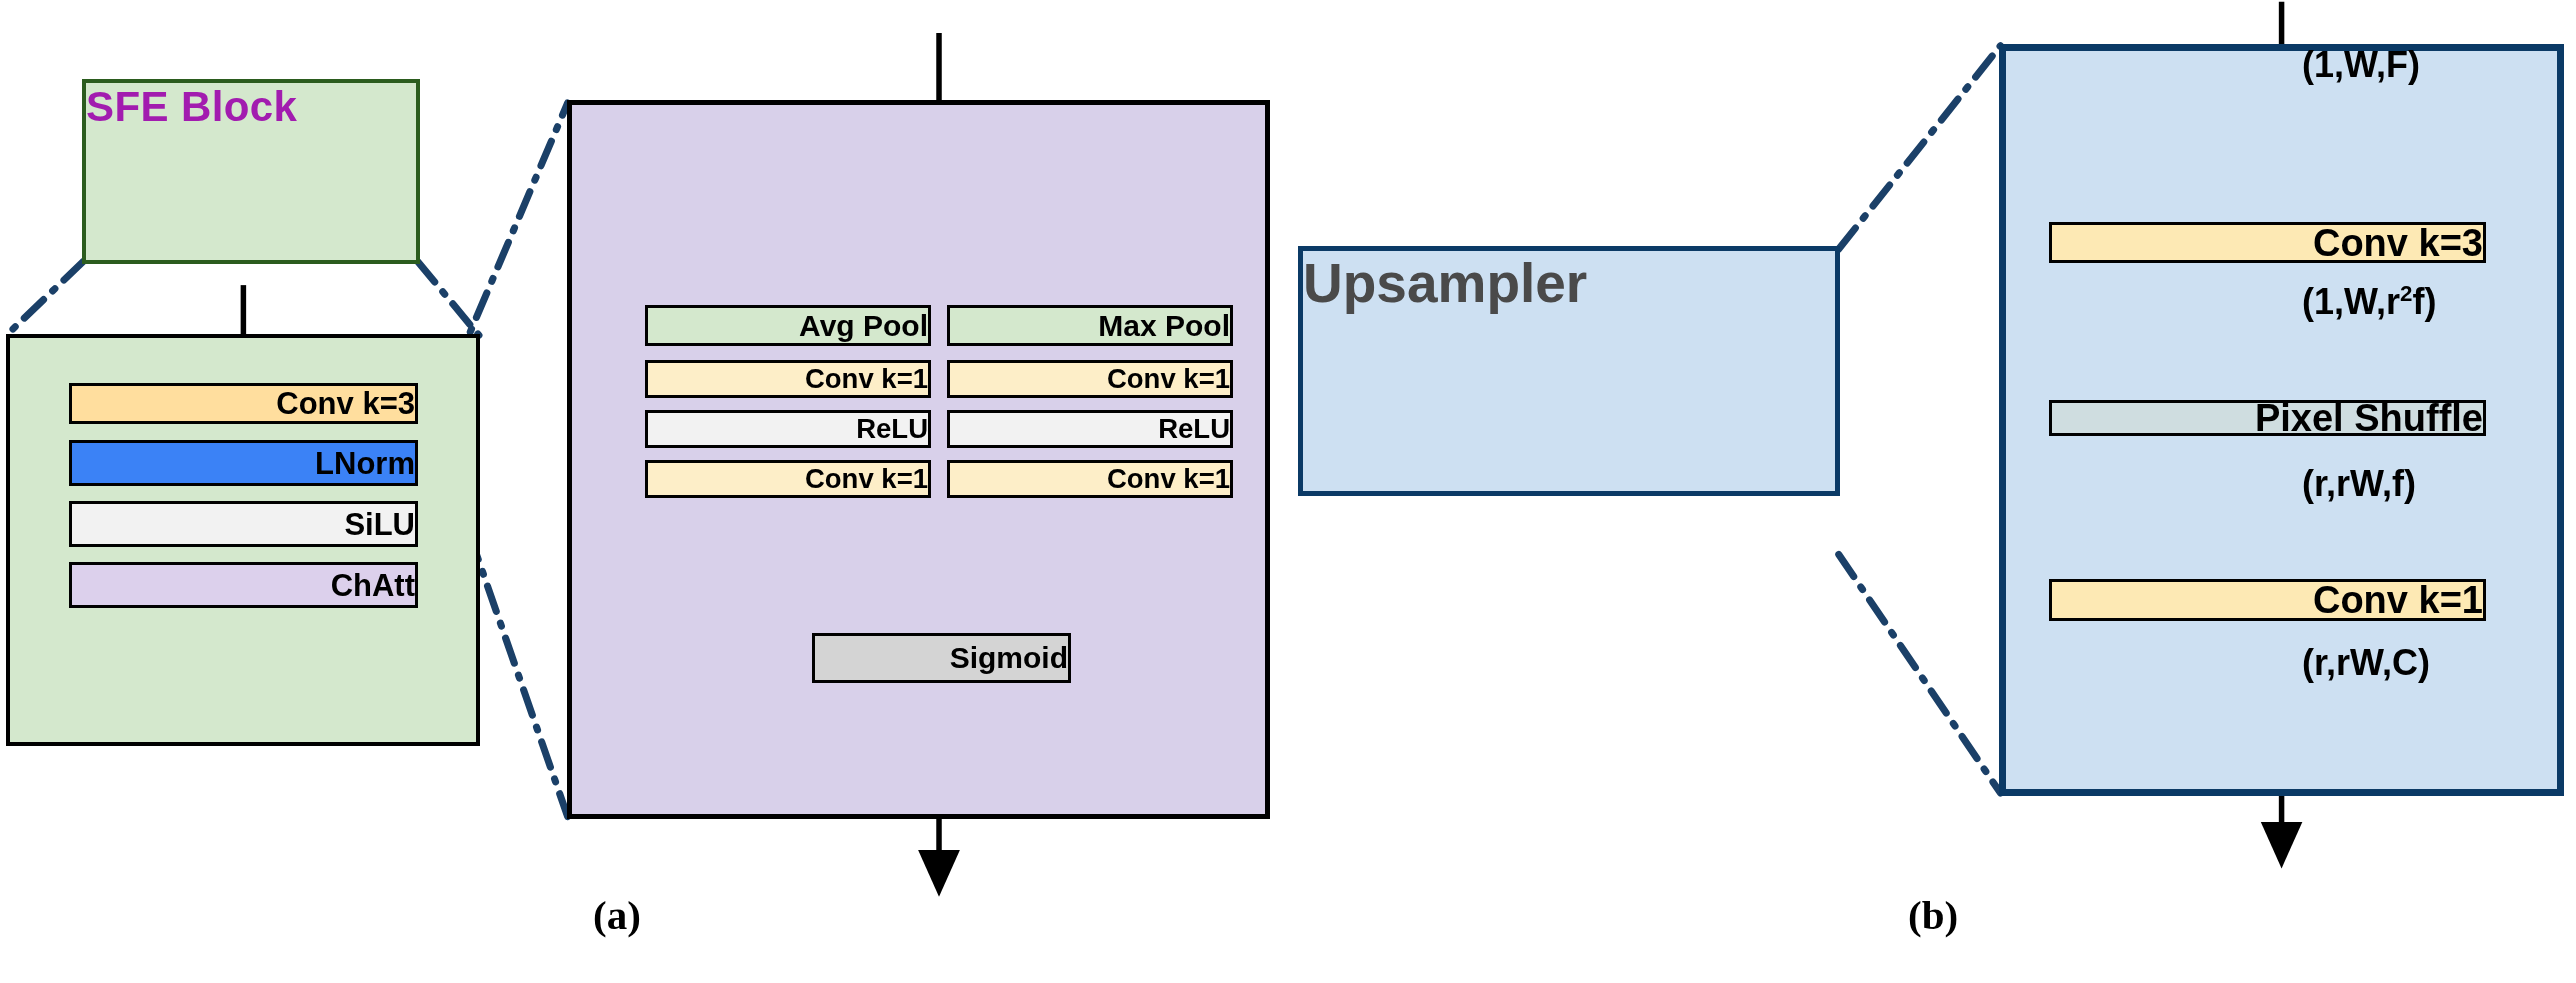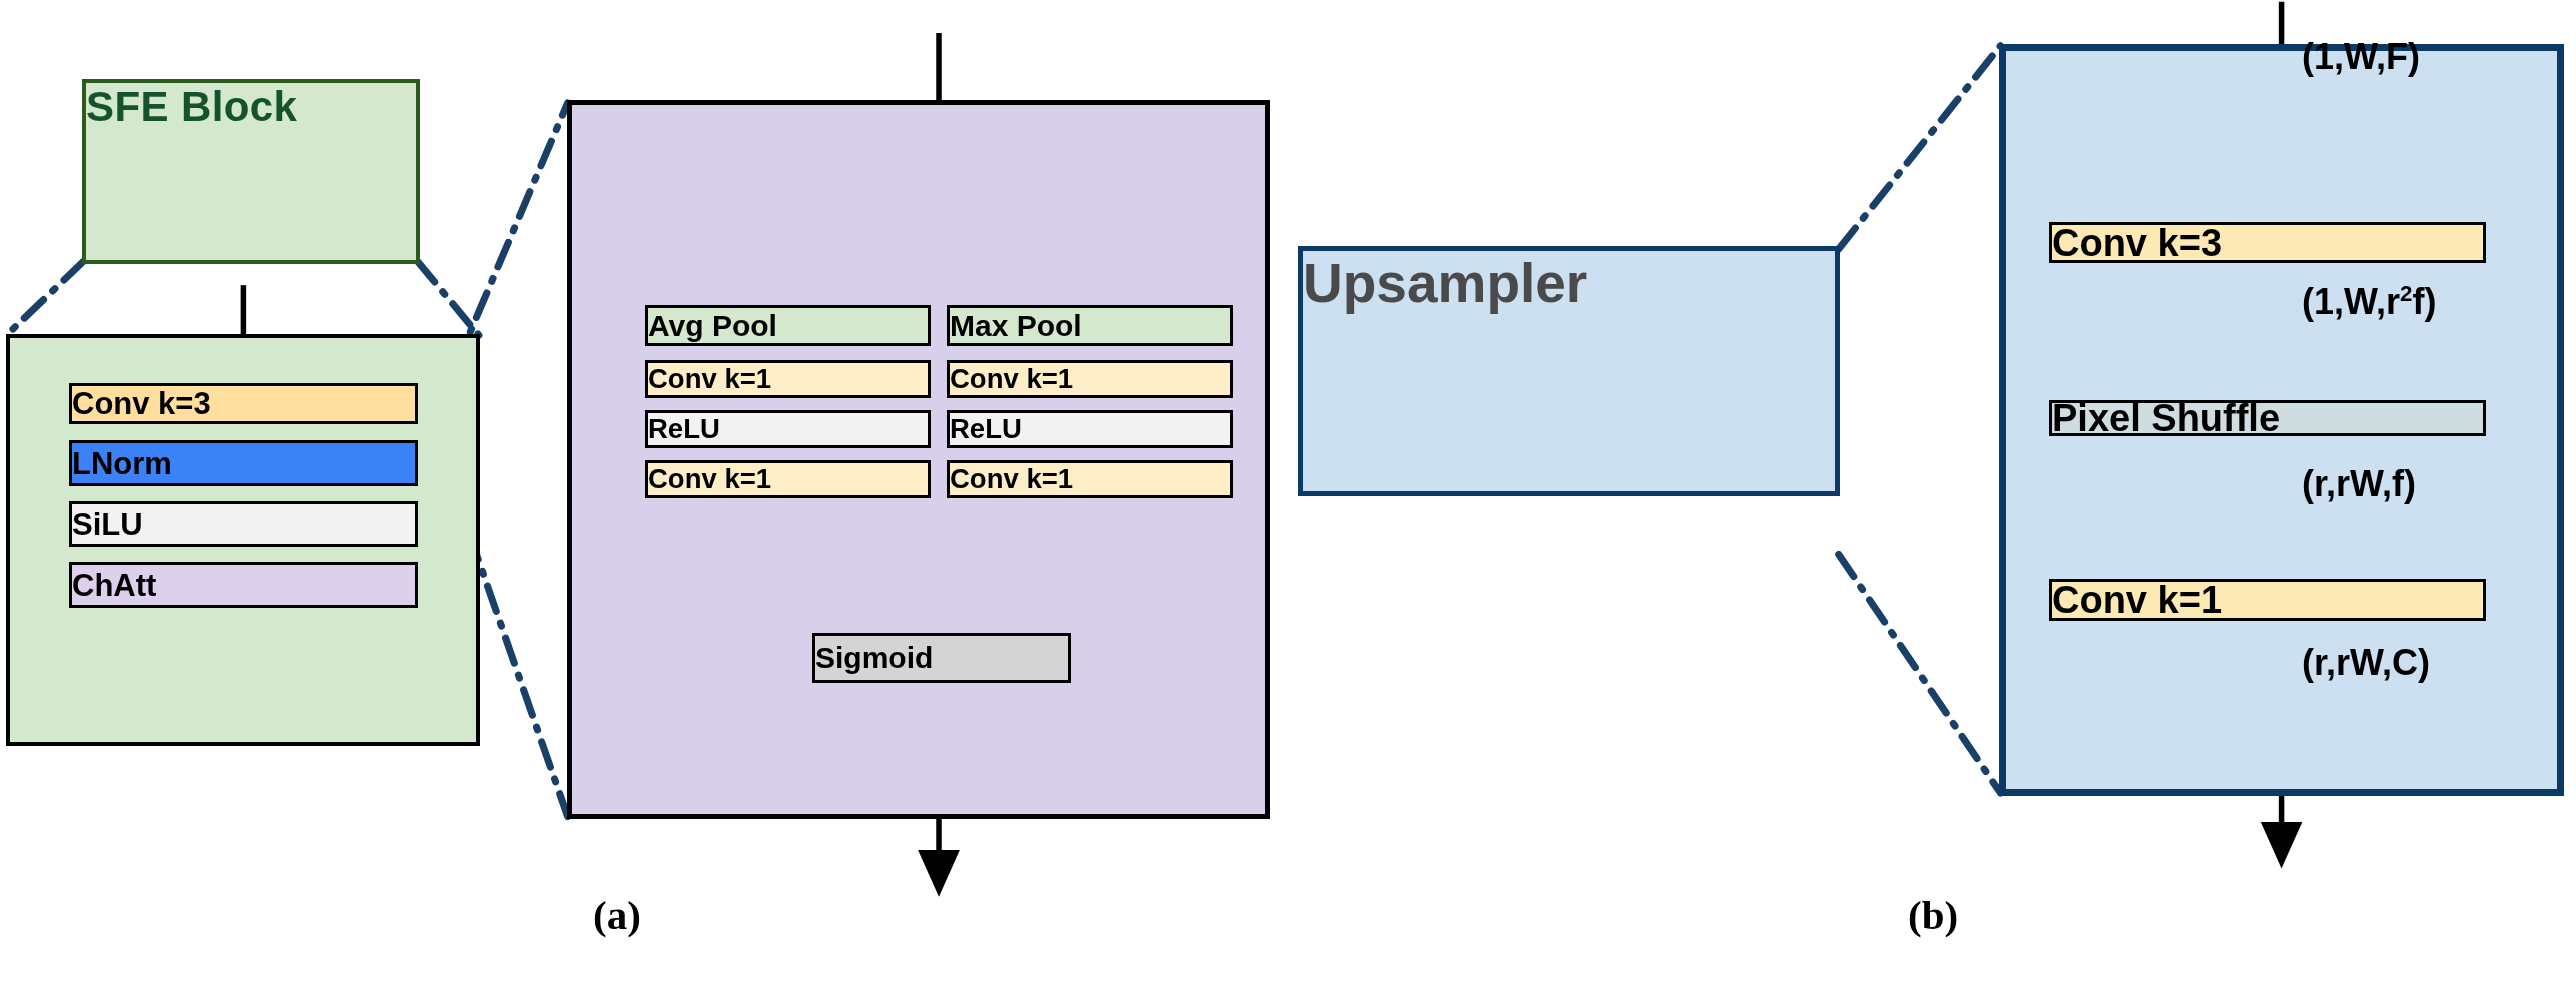--- a/index.html
+++ b/index.html
@@ -22,37 +22,37 @@
     left: 0; top: 0;
     width: 2576px;
     height: 984px;
   }
   
   .node {
     position: absolute;
     box-sizing: border-box;
     display: flex;
     align-items: center;
-    justify-content: flex-start;
+    justify-content: flex-end;
     border: 3.9px solid #000000;
     font-family: "Liberation Sans", sans-serif;
     font-weight: bold;
     color: #000000;
     line-height: 1;
     white-space: nowrap;
   }
   .panel {
     position: absolute;
     box-sizing: border-box;
   }
   
   #sfe-summary {
     border: 4.7px solid #2b5c1e;
     background: #d4e8cd;
-    color: #14532d;
+    color: #a21caf;
     font-size: 42px;
     font-weight: bold;
     letter-spacing: 0.4px;
   }
   
   #sfe-detail-panel {
     border: 4.7px solid #000000;
     background: #d4e8cd;
   }
   .n-conv3  { background: #ffde9e; }
@@ -255,21 +255,21 @@
   <div class="node n-convy" style="left:2049px; top:222px; width:437px; height:41px; font-size:38px;">
     <span>Conv k=3</span>
   </div>
   <div class="node n-pshuf" style="left:2049px; top:400px; width:437px; height:36px; font-size:38px;">
     <span>Pixel Shuffle</span>
   </div>
   <div class="node n-convy" style="left:2049px; top:579px; width:437px; height:42px; font-size:38px;">
     <span>Conv k=1</span>
   </div>
 
-  <div class="shape-label" style="left:2302px; top:36px;">
+  <div class="shape-label" style="left:2302px; top:44px;">
     <span>(1,W,F)</span>
   </div>
   <div class="shape-label" style="left:2302px; top:281px;">
     <span>(1,W,r</span><sup>2</sup><span>f)</span>
   </div>
   <div class="shape-label" style="left:2302px; top:463px;">
     <span>(r,rW,f)</span>
   </div>
   <div class="shape-label" style="left:2302px; top:642px;">
     <span>(r,rW,C)</span>

